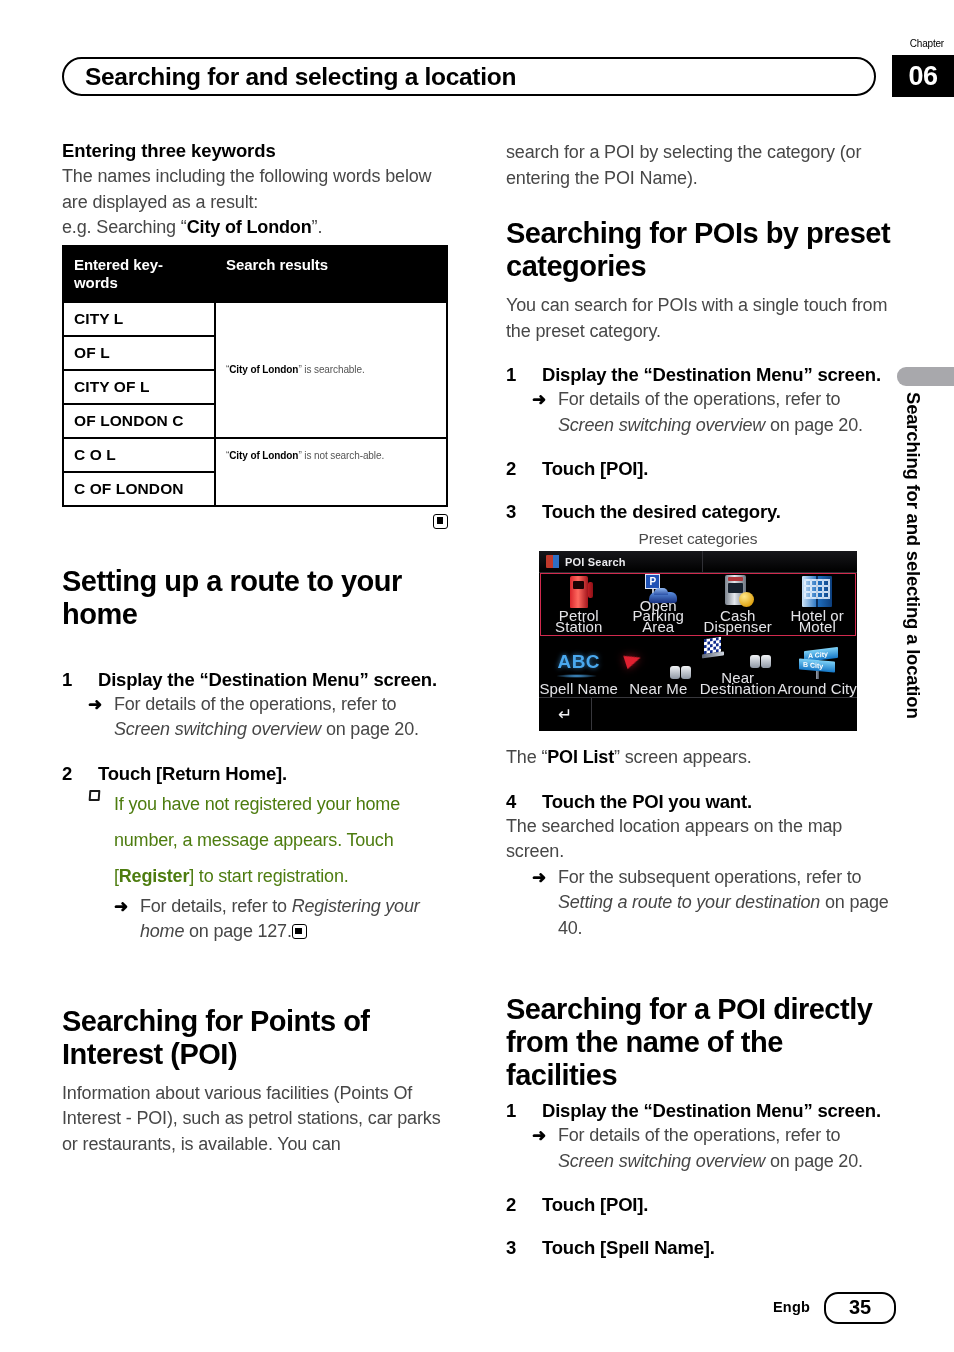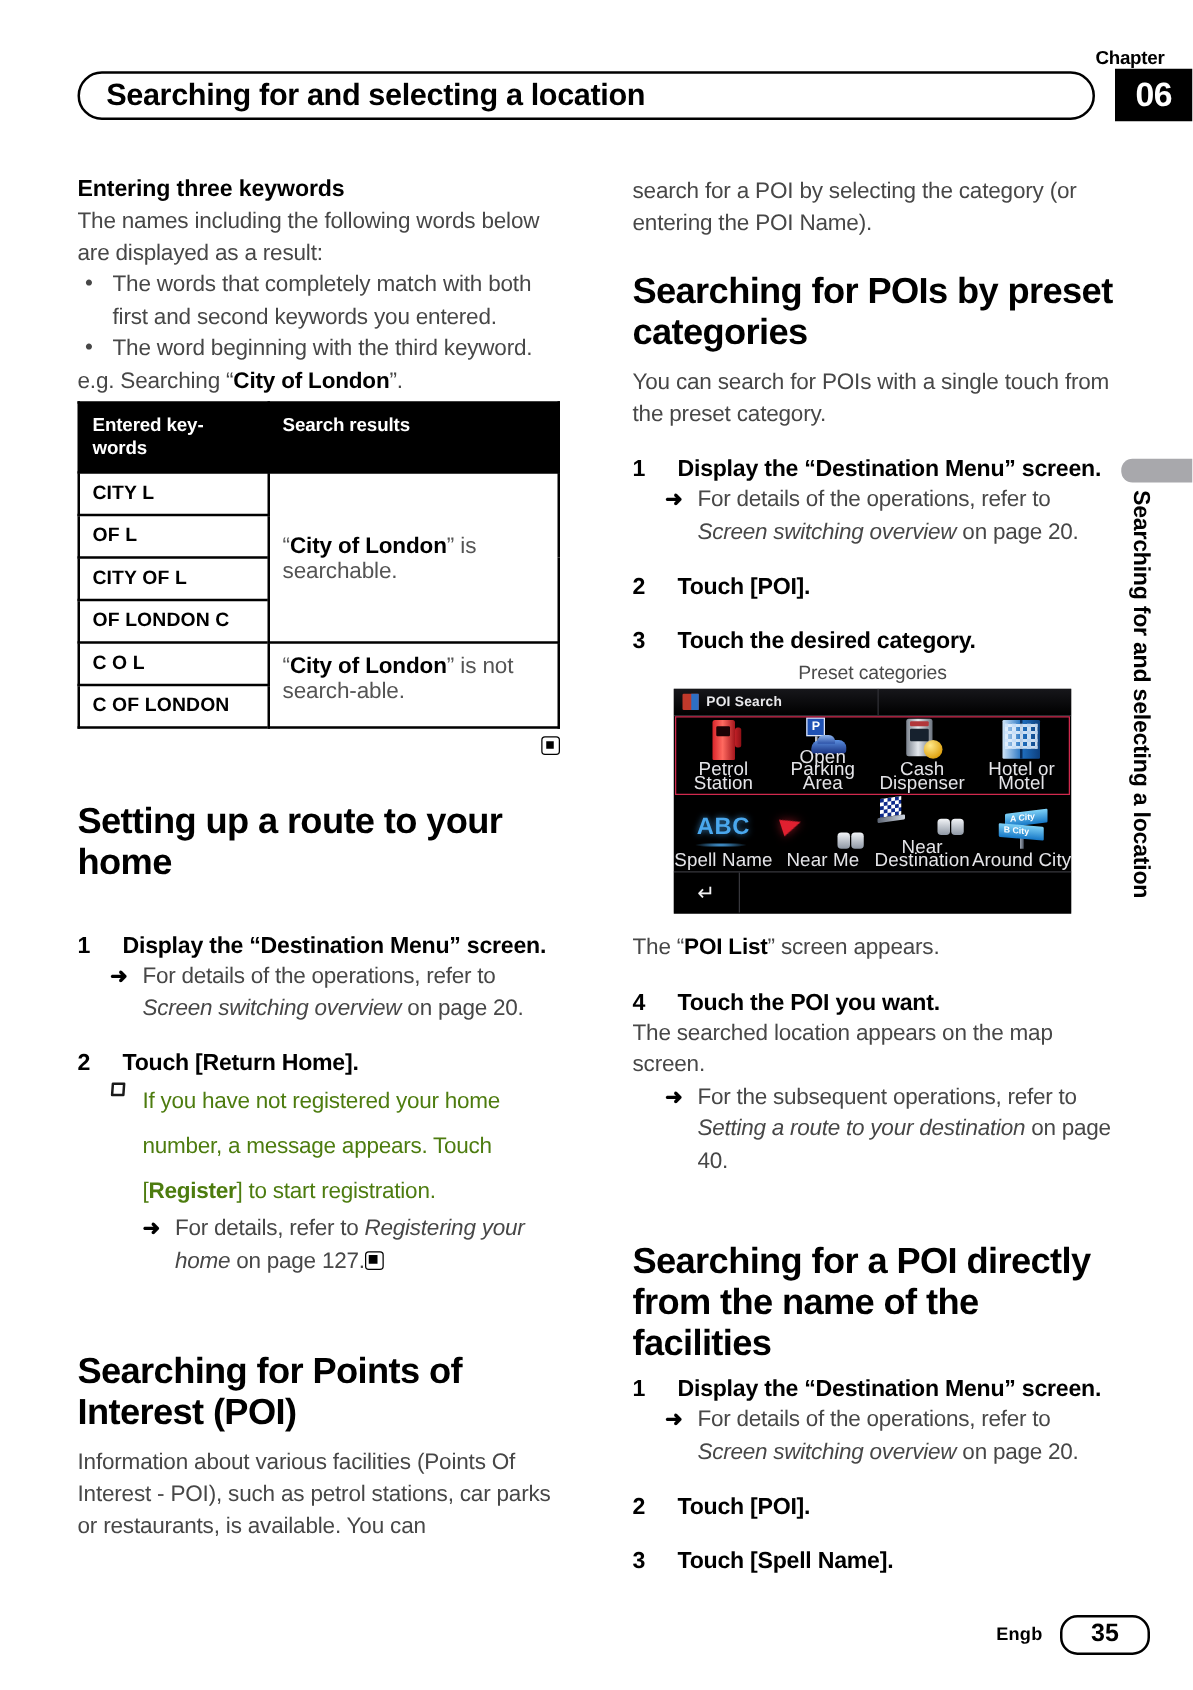--- a/index.html
+++ b/index.html
@@ -15,23 +15,23 @@
     color: #3d3d3d;
     overflow: hidden;
   }
 
   
   .chapter-label {
     position: absolute;
     top: 38px;
     right: 10px;
     width: 80px;
-    text-align: center;
-    font-size: 15px;
-    font-weight: bold;
+    text-align: right;
+    font-size: 10px;
+    font-weight: normal;
     color: #000;
     letter-spacing: -0.2px;
   }
   .chapter-box {
     position: absolute;
     top: 55px;
     right: 0px;
     width: 62px;
     height: 42px;
     background: #000;
@@ -247,21 +247,21 @@
     font-size: 15.5px;
     padding: 7px 10px;
     color: #000;
     font-weight: bold;
     height: 17px;
     letter-spacing: 0.1px;
   }
   .kw-table td.res {
     font-weight: normal;
     color: #545454;
-    font-size: 18px;
+    font-size: 10px;
     line-height: 20px;
     letter-spacing: -0.1px;
   }
   .kw-table td.res b { color: #000; font-weight: bold; }
   .kw-table td.res.mid { vertical-align: middle; }
   .kw-table td.res.top { vertical-align: top; }
 
   
   .device-wrap {
     position: relative;
@@ -547,21 +547,21 @@
     position:absolute; left:20px; top:2px; width:2.5px; height:29px;
     background:linear-gradient(90deg,#9aa3b0,#4b5360);
   }
 
   
   .footer {
     position: absolute;
     left: 0; right: 0;
     bottom: 28px;
     text-align: right;
-    padding-right: 34px;
+    padding-right: 58px;
   }
   .footer .lang {
     font-size: 14.5px;
     font-weight: bold;
     color: #000;
     margin-right: 14px;
     letter-spacing: 0.2px;
   }
   .footer .pageno {
     display: inline-block;
@@ -593,24 +593,20 @@
 </div>
 
 <div class="side-tab-mark"></div>
 <div class="side-tab-text">Searching for and selecting a location</div>
 
 <div class="col col-left">
 
   <div class="sub-head">Entering three keywords</div>
   <p class="para">The names including the following words below are displayed as a result:</p>
 
-  <ul class="bullets">
-    <li>The words that completely match with both first and second keywords you entered.</li>
-    <li>The word beginning with the third keyword.</li>
-  </ul>
 
   <p class="para"><span>e.g. Searching “</span><b>City of London</b><span>”.</span></p>
 
   <table class="kw-table">
     <tbody>
         <tr>
       <th class="c1">Entered key-words</th>
       <th>Search results</th>
     </tr>
     <tr>

